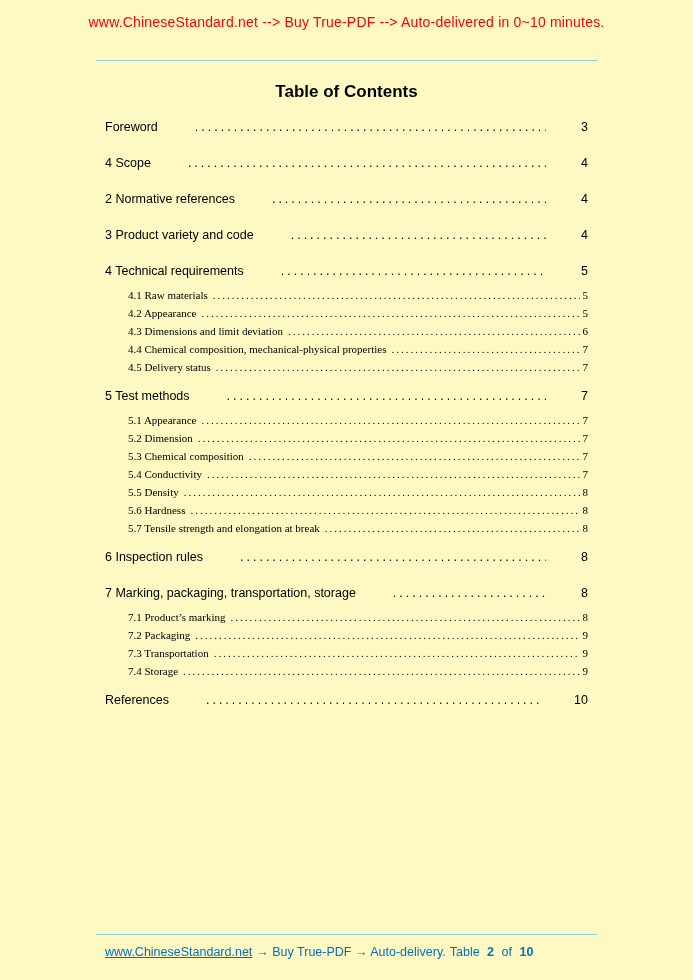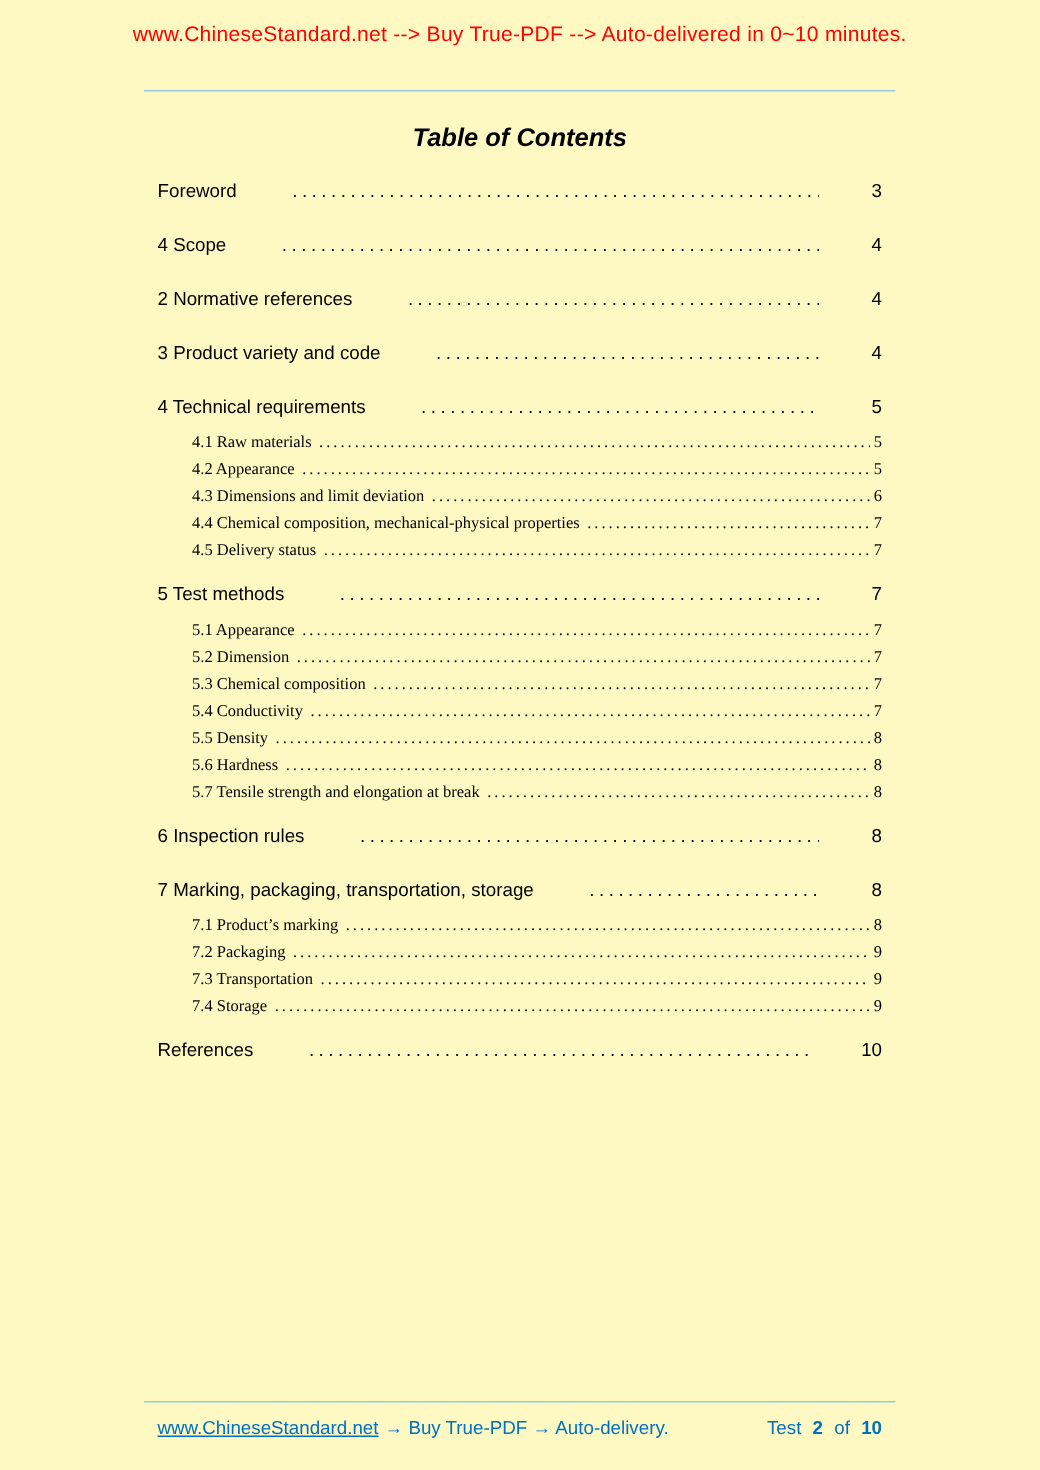--- a/index.html
+++ b/index.html
@@ -32,21 +32,20 @@
     position: absolute;
     top: 60px; left: 96px; right: 96px;
     border-top: 1.5px solid #92cddc;
   }
   .doc-title {
     position: absolute;
     top: 82px; left: 0; right: 0;
     text-align: center;
     font-size: 17px;
     font-weight: bold;
-    font-style: italic;
   }
   .toc {
     position: absolute;
     top: 120px;
     left: 105px;
     width: 483px;
   }
   .toc-row {
     display: flex;
     align-items: baseline;
@@ -83,21 +82,20 @@
   .toc-page { flex: 0 0 auto; }
   .footer-divider {
     position: absolute;
     top: 934px; left: 96px; right: 96px;
     border-top: 1.5px solid #92cddc;
   }
   .footer {
     position: absolute;
     top: 945px; left: 105px; right: 105px;
     display: flex;
-    justify-content: space-between;
     align-items: baseline;
     color: #0070c0;
     font-size: 12.5px;
   }
   .footer-left a {
     color: #0070c0;
     text-decoration: underline;
     cursor: pointer;
   }
   .footer-left .tail { margin-left: 4px; }
@@ -244,20 +242,20 @@
       </div>
     </div>
 
   <div class="footer-divider"></div>
 
   <div class="footer">
     <div class="footer-left">
       <a>www.ChineseStandard.net</a><span class="tail">→ Buy True-PDF → Auto-delivery.</span>
     </div>
     <div class="footer-right">
-      <span>Test</span>
+      <span>Table</span>
       <span class="num">2</span>
       <span>of</span>
       <span class="num">10</span>
     </div>
   </div>
 
 </div>
 
 </body></html>

